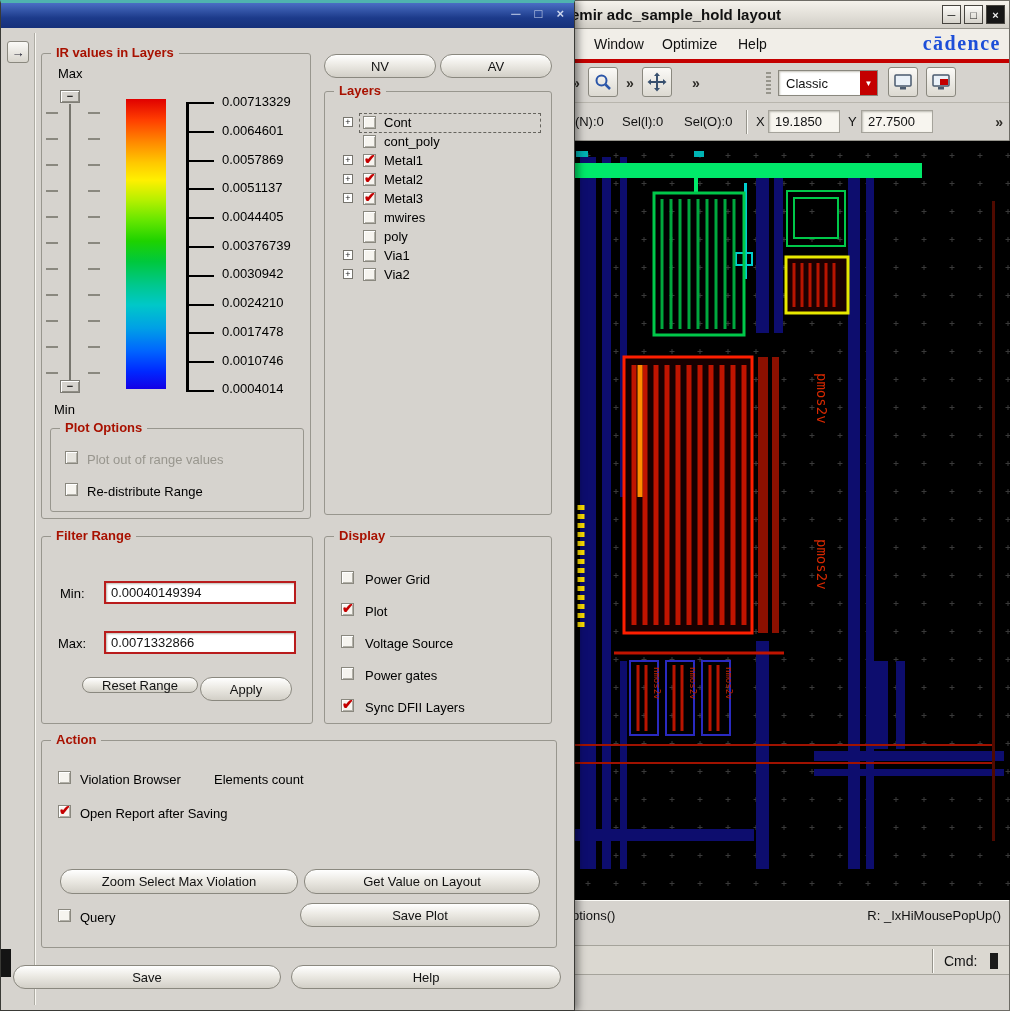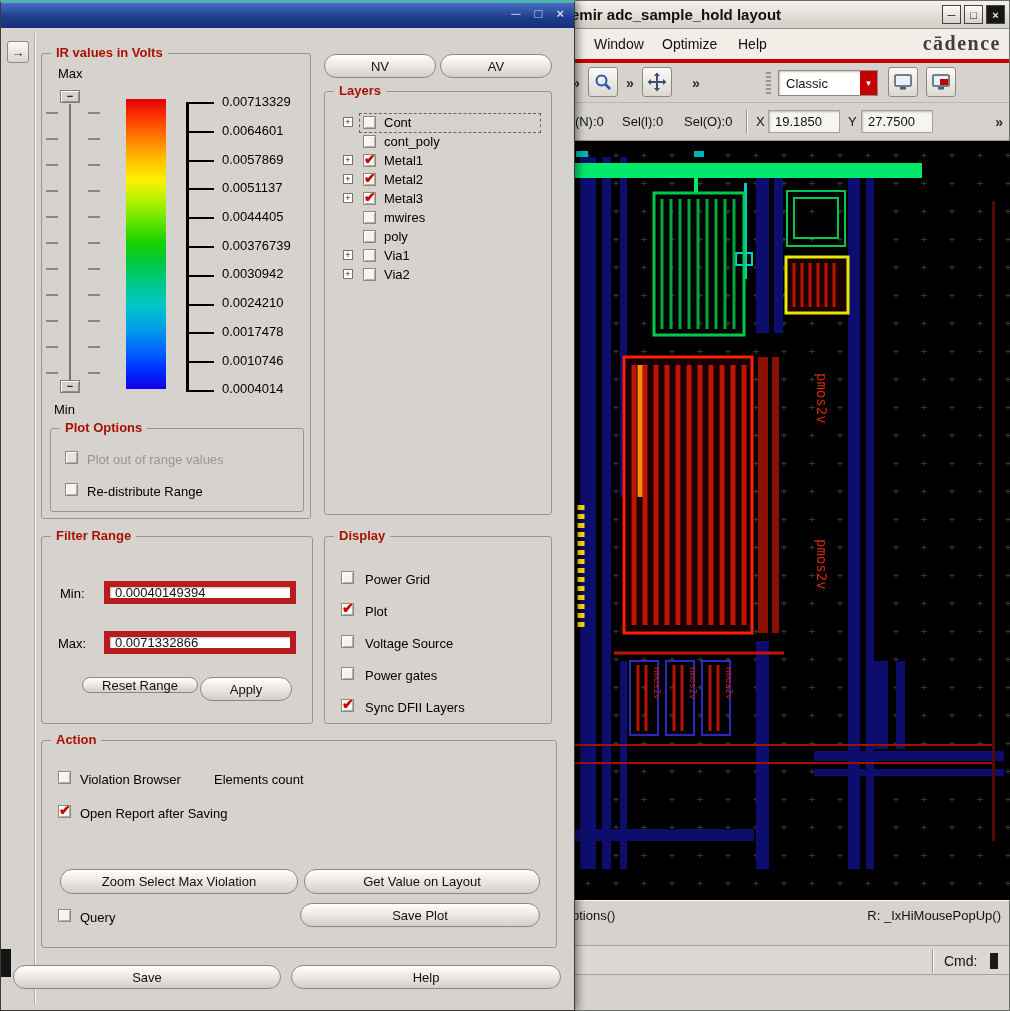--- a/index.html
+++ b/index.html
@@ -8,21 +8,21 @@
 
   
   .cadwin { position:absolute; left:565px; top:0; width:445px; height:1011px; background:#d6d3ce; border:1px solid #6e6c66; }
   .cadtitle { position:absolute; left:0; top:0; width:100%; height:28px; background:linear-gradient(#f5f2ec,#d1cec6); border-bottom:1px solid #96948c; }
   .cadtitle .t { position:absolute; left:5px; top:5px; font-weight:bold; font-size:15px; color:#111; white-space:nowrap; }
   .winbtns { position:absolute; right:4px; top:4px; display:flex; gap:3px; }
   .wbtn { width:19px; height:19px; border:1px solid #46443f; background:linear-gradient(#fcfbf8,#d6d3cb); display:flex; align-items:center; justify-content:center; font-size:11px; font-weight:bold; color:#111; }
   .wbtn.dark { background:#161616; color:#f0f0f0; }
   .menubar { position:absolute; left:0; top:28px; width:100%; height:30px; background:#f1eee8; font-size:14px; color:#111; }
   .menuitem { position:absolute; top:7px; }
-  .logo { position:absolute; right:8px; top:3px; font-size:20px; font-weight:bold; letter-spacing:1.5px; color:#404040; font-family:"Liberation Serif",serif; }
+  .logo { position:absolute; right:8px; top:3px; font-size:20px; font-weight:bold; letter-spacing:1.5px; color:#1d4ed8; font-family:"Liberation Serif",serif; }
   .redline { position:absolute; left:0; top:58px; width:100%; height:4px; background:#c40000; }
   .tb1 { position:absolute; left:0; top:62px; width:100%; height:40px; background:#d6d3ce; border-bottom:1px solid #b8b5ad; }
   .tb2 { position:absolute; left:0; top:102px; width:100%; height:38px; background:#d6d3ce; border-bottom:1px solid #96948c; font-size:13px; }
   .chev { position:absolute; font-weight:bold; font-size:14px; color:#2e2c28; }
   .grip { position:absolute; width:5px; height:22px; background:repeating-linear-gradient(180deg,#97958c 0 2px, transparent 2px 4px); }
   .tbtn { position:absolute; width:30px; height:30px; border:1px solid #8a887f; border-radius:3px; background:linear-gradient(#fbfaf7,#dcd9d1); display:flex; align-items:center; justify-content:center; }
   .combo { position:absolute; height:26px; background:#ffffff; border:1px solid #8a887f; box-shadow:inset 1px 1px 2px #c6c4bc; display:flex; align-items:stretch; }
   .combo .ctext { flex:1; padding:5px 0 0 7px; font-size:13px; color:#111; }
   .combo .carrow { width:17px; background:#c40000; color:#fff; display:flex; align-items:center; justify-content:center; font-size:8px; }
   .stattext { position:absolute; top:11px; color:#111; }
@@ -42,21 +42,21 @@
   .corner { position:absolute; left:0; top:946px; width:10px; height:28px; background:#141414; }
 
   .grp { position:absolute; border:1px solid #98968e; border-radius:3px; }
   .gtitle { position:absolute; top:-9px; left:9px; background:#d6d3ce; padding:0 5px; color:#a81100; font-size:13px; font-weight:bold; white-space:nowrap; }
   .lbl { position:absolute; font-size:13px; color:#000; white-space:nowrap; }
   .lbl.dim { color:#98968e; }
   .btn { position:absolute; border-radius:12px; border:1px solid #8a887f; background:linear-gradient(180deg,#ffffff 0%,#eceae4 45%,#d2cfc7 100%); font-size:13px; color:#111; display:flex; align-items:center; justify-content:center; white-space:nowrap; }
   .cb { position:absolute; width:13px; height:13px; background:#f6f4ef; border:1px solid #8a887f; box-shadow:inset 1px 1px 0 #ffffff, inset -1px -1px 0 #b2b0a8; }
   .cb.checked::after { content:"\2714"; position:absolute; left:0px; top:-4px; color:#c40000; font-size:14px; font-weight:bold; }
   .cb.disabled { background:#e6e4de; }
-  .field { position:absolute; background:#fff; border:6px solid #b91c1c; box-shadow:inset 1px 1px 2px #bcbab2; font-family:"Liberation Sans",sans-serif; font-size:13px; padding:0 5px; color:#111; }
+  .field { position:absolute; background:#fff; border:2px solid #b91c1c; box-shadow:inset 1px 1px 2px #bcbab2; font-family:"Liberation Sans",sans-serif; font-size:13px; padding:0 5px; color:#111; }
   input.field { outline:none; }
 
   .shandle { position:absolute; width:20px; height:13px; background:#d6d3ce; border:1px solid #7f7d76; box-shadow:inset 1px 1px 0 #fff, inset -1px -1px 0 #908e86; display:flex; align-items:center; justify-content:center; font-size:11px; font-weight:bold; color:#222; line-height:1; }
   .ticksL { position:absolute; background:repeating-linear-gradient(180deg,#8a887f 0 2px, transparent 2px 26px); }
   .track { position:absolute; width:2px; background:#77756e; }
   .gradbar { position:absolute; width:40px; height:290px;
     background:linear-gradient(180deg,#e00000 0%,#ff3c00 7%,#ff8a00 15%,#ffc800 22%,#fff000 28%,#b4f000 35%,#64e600 42%,#1ed200 49%,#00c83c 56%,#00c88c 64%,#00c8c8 71%,#00a0e6 79%,#0064ff 87%,#0028ff 94%,#1400e6 100%); }
   .bracket { position:absolute; width:3px; background:#000; }
   .bticks { position:absolute; background:repeating-linear-gradient(180deg,#000 0 2px, transparent 2px 28.8px); }
   .scaleval { font-size:13px; }
@@ -240,21 +240,21 @@
       </span>
     </div>
 
     <span class="sidebtn">
       <span>→</span>
     </span>
     <div class="vgroove"></div>
     <div class="corner"></div>
 
     <div class="grp" style="left:40px; top:50px; width:270px; height:466px">
-      <span class="gtitle">IR values in  Volts</span>
+      <span class="gtitle">IR values in  Layers</span>
       <span class="lbl" style="left:16px; top:12px">Max</span>
 
       <span class="shandle" style="left:18px; top:36px">
         <span>−</span>
       </span>
       <span class="ticksL" style="left:4px;  top:58px; width:12px; height:262px"></span>
       <span class="track" style="left:27px; top:50px; height:276px"></span>
       <span class="ticksL" style="left:46px; top:58px; width:12px; height:262px"></span>
       <span class="shandle" style="left:18px; top:326px">
         <span>−</span>

